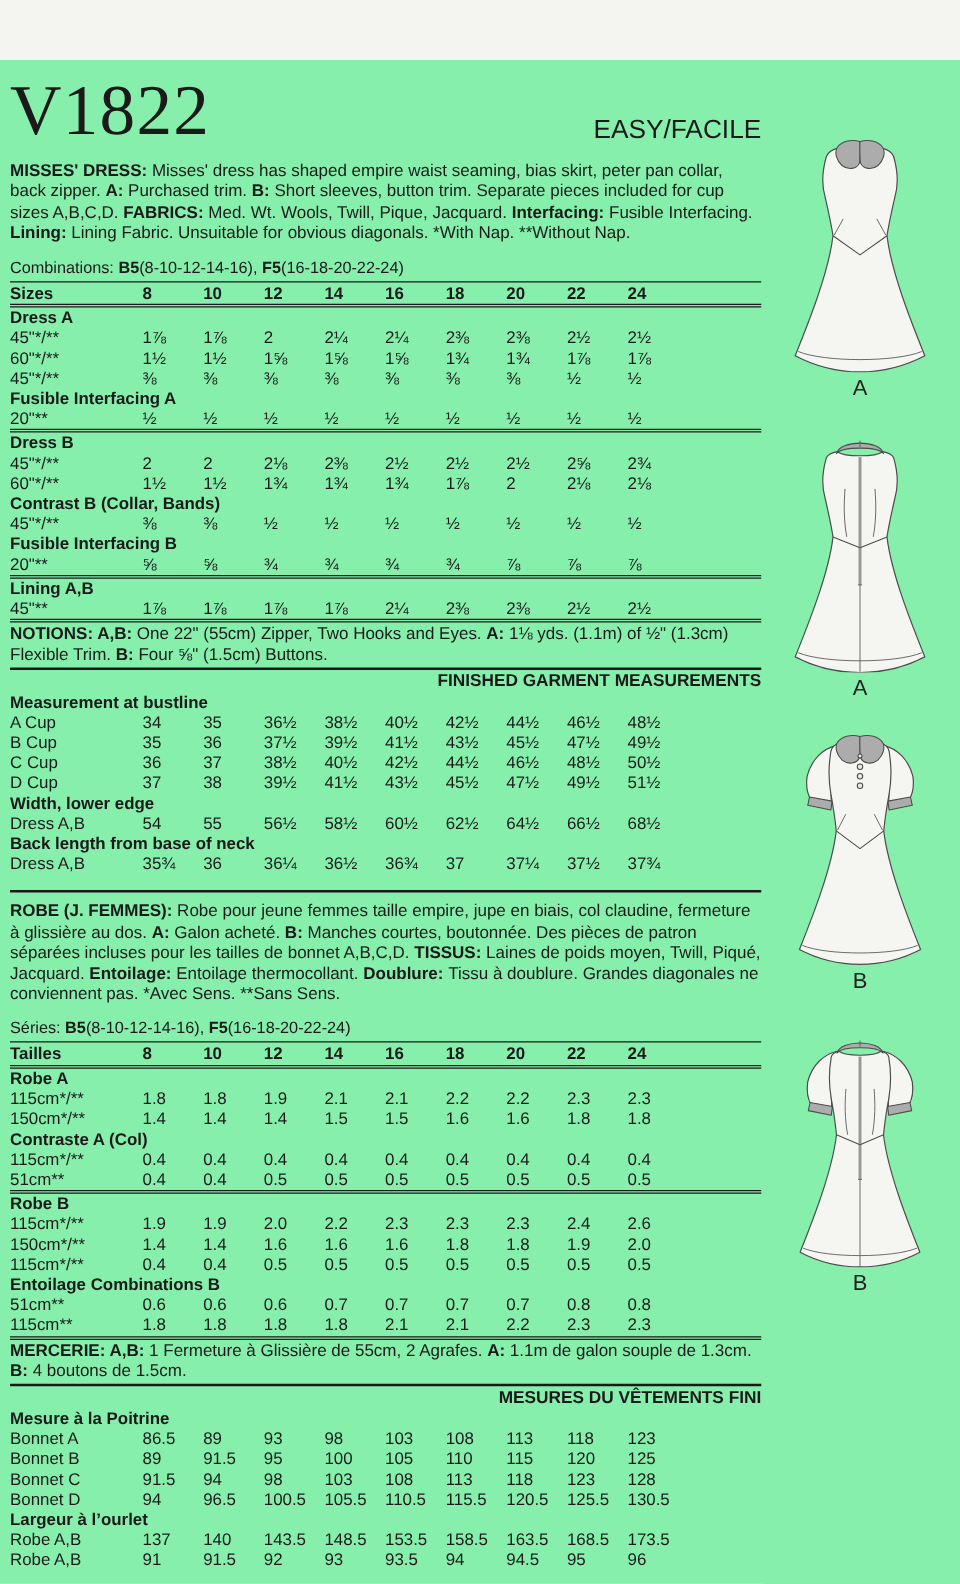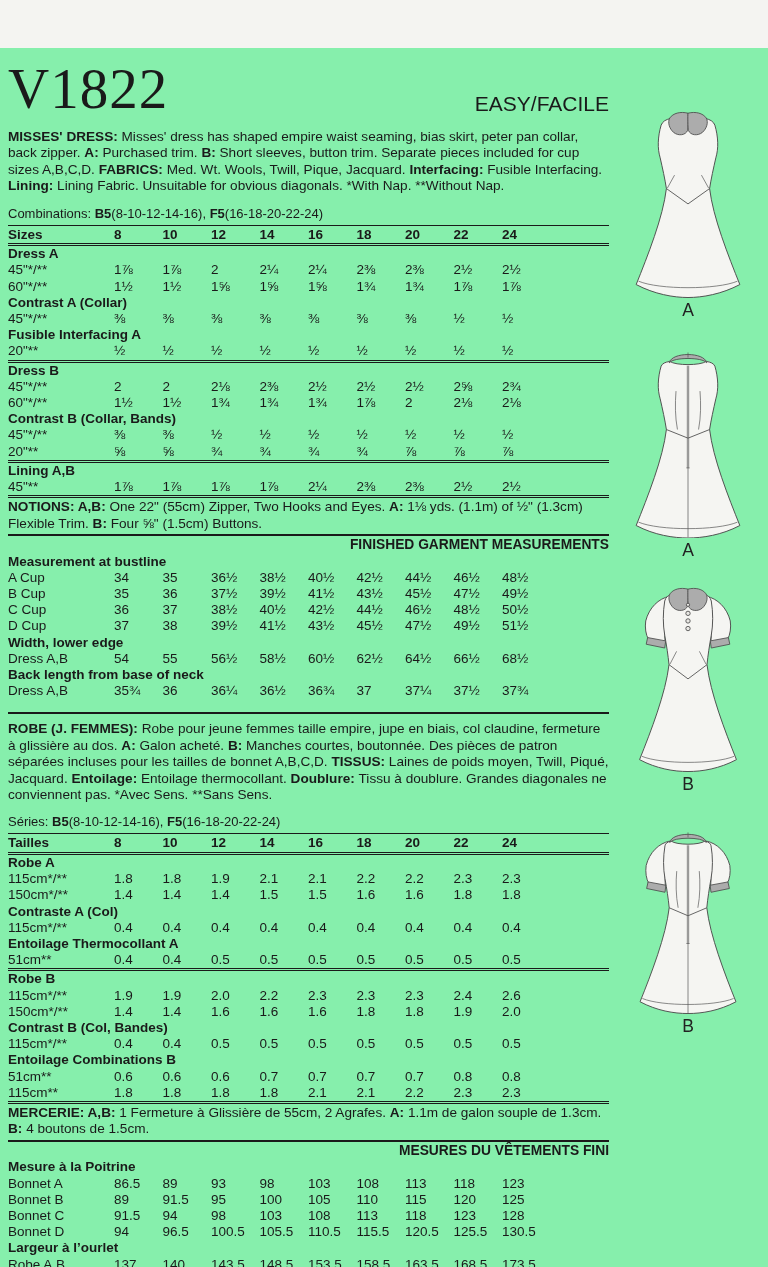--- a/index.html
+++ b/index.html
@@ -92,21 +92,20 @@
           <div class="c">1½</div>
           <div class="c">1½</div>
           <div class="c">1⅝</div>
           <div class="c">1⅝</div>
           <div class="c">1⅝</div>
           <div class="c">1¾</div>
           <div class="c">1¾</div>
           <div class="c">1⅞</div>
           <div class="c">1⅞</div>
         </div>
-        <div class="sect">Contrast A (Collar)</div>
         <div class="trow">
           <div class="c lab">45"*/**</div>
           <div class="c">⅜</div>
           <div class="c">⅜</div>
           <div class="c">⅜</div>
           <div class="c">⅜</div>
           <div class="c">⅜</div>
           <div class="c">⅜</div>
           <div class="c">⅜</div>
           <div class="c">½</div>
@@ -156,20 +155,21 @@
           <div class="c">⅜</div>
           <div class="c">⅜</div>
           <div class="c">½</div>
           <div class="c">½</div>
           <div class="c">½</div>
           <div class="c">½</div>
           <div class="c">½</div>
           <div class="c">½</div>
           <div class="c">½</div>
         </div>
+        <div class="sect">Fusible Interfacing B</div>
         <div class="trow">
           <div class="c lab">20"**</div>
           <div class="c">⅝</div>
           <div class="c">⅝</div>
           <div class="c">¾</div>
           <div class="c">¾</div>
           <div class="c">¾</div>
           <div class="c">¾</div>
           <div class="c">⅞</div>
           <div class="c">⅞</div>
@@ -319,21 +319,20 @@
           <div class="c">0.4</div>
           <div class="c">0.4</div>
           <div class="c">0.4</div>
           <div class="c">0.4</div>
           <div class="c">0.4</div>
           <div class="c">0.4</div>
           <div class="c">0.4</div>
           <div class="c">0.4</div>
           <div class="c">0.4</div>
         </div>
-        <div class="sect">Entoilage Thermocollant A</div>
         <div class="trow">
           <div class="c lab">51cm**</div>
           <div class="c">0.4</div>
           <div class="c">0.4</div>
           <div class="c">0.5</div>
           <div class="c">0.5</div>
           <div class="c">0.5</div>
           <div class="c">0.5</div>
           <div class="c">0.5</div>
           <div class="c">0.5</div>
@@ -357,21 +356,20 @@
           <div class="c">1.4</div>
           <div class="c">1.4</div>
           <div class="c">1.6</div>
           <div class="c">1.6</div>
           <div class="c">1.6</div>
           <div class="c">1.8</div>
           <div class="c">1.8</div>
           <div class="c">1.9</div>
           <div class="c">2.0</div>
         </div>
-        <div class="sect">Contrast B (Col, Bandes)</div>
         <div class="trow">
           <div class="c lab">115cm*/**</div>
           <div class="c">0.4</div>
           <div class="c">0.4</div>
           <div class="c">0.5</div>
           <div class="c">0.5</div>
           <div class="c">0.5</div>
           <div class="c">0.5</div>
           <div class="c">0.5</div>
           <div class="c">0.5</div>

